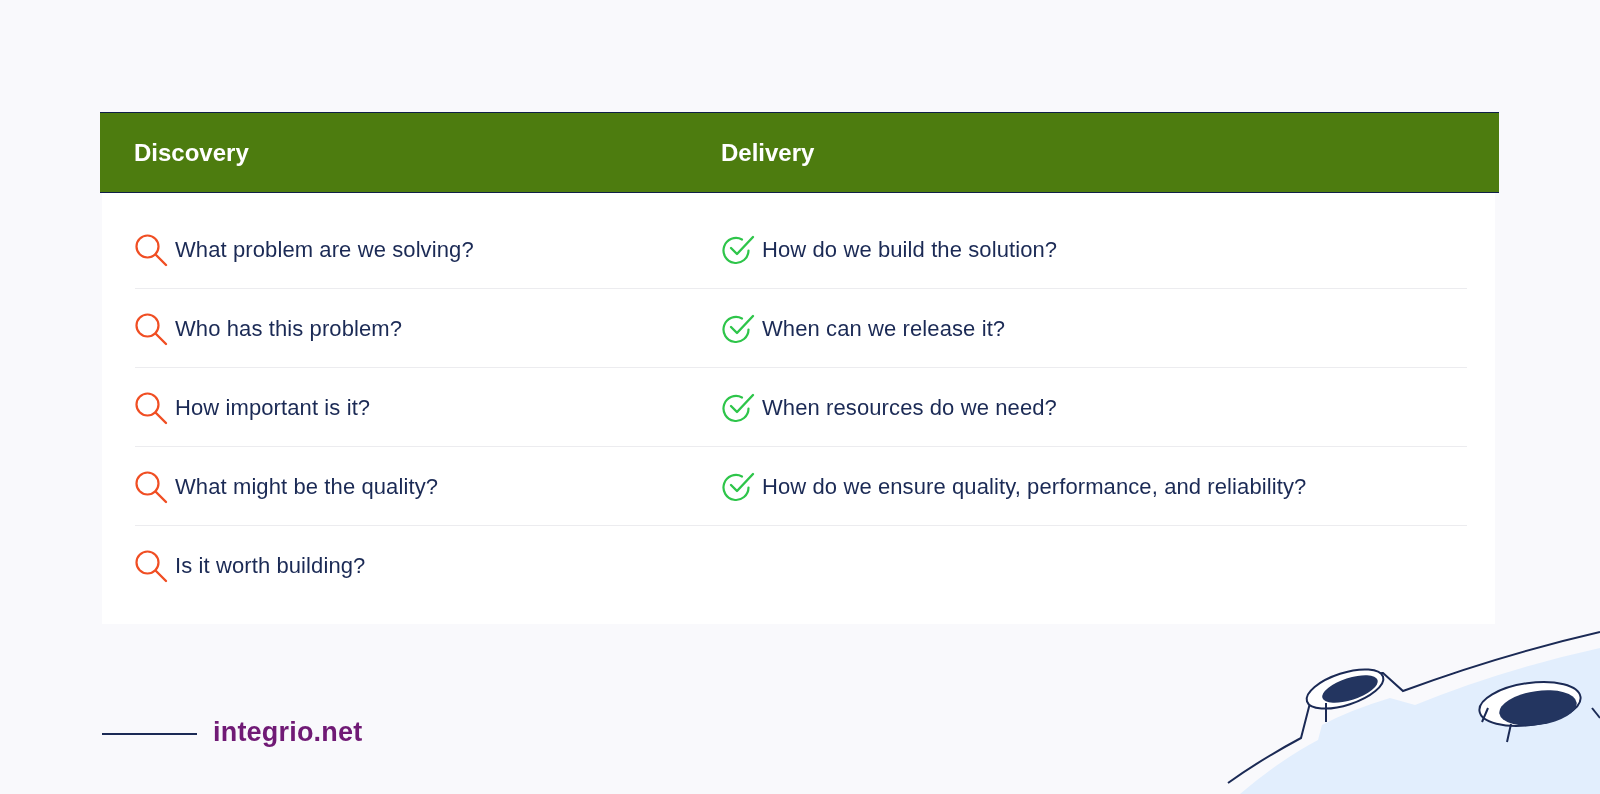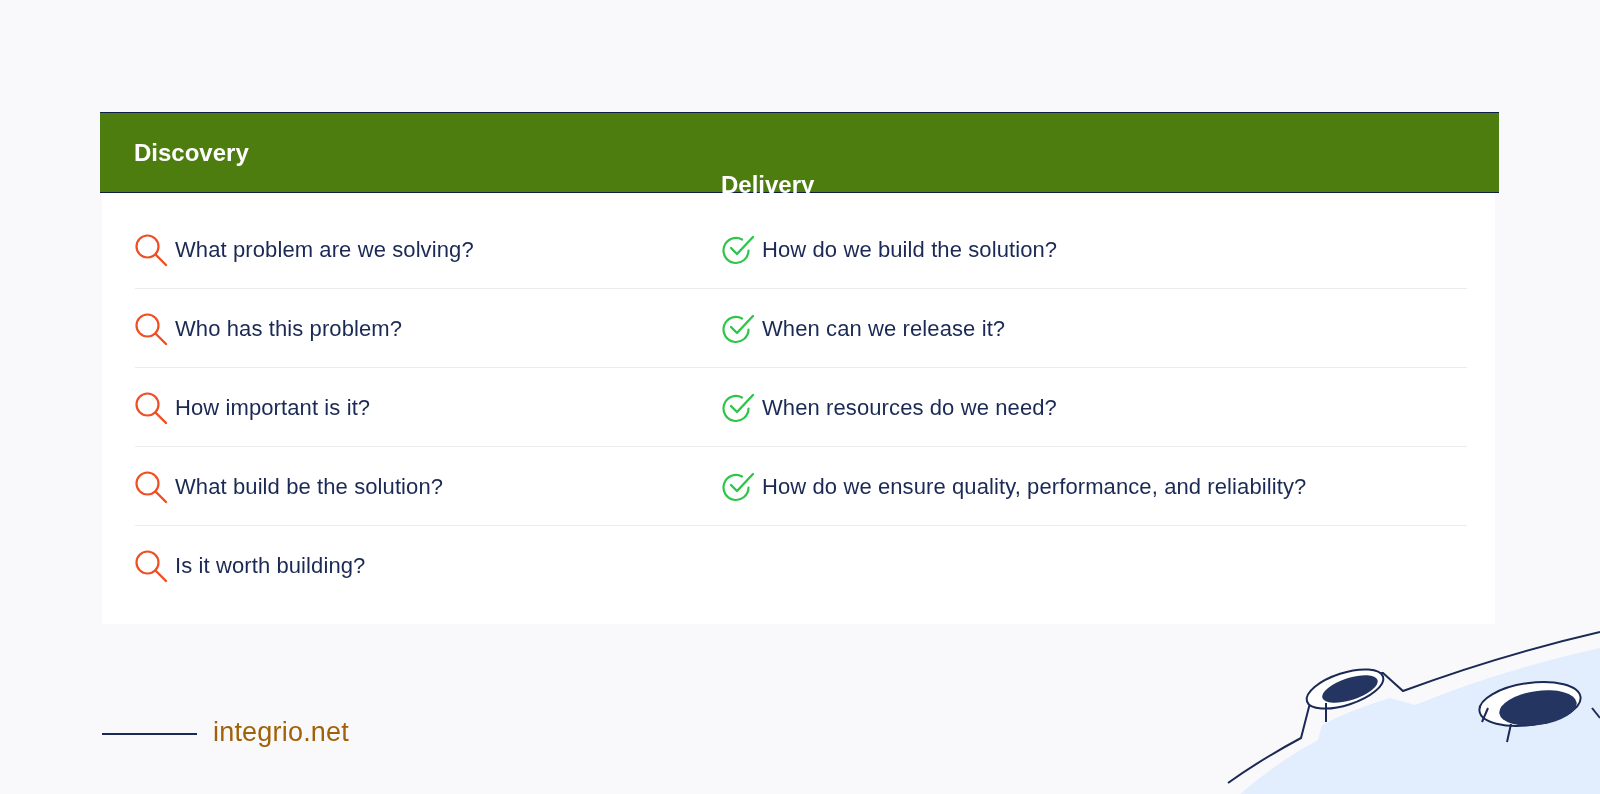--- a/index.html
+++ b/index.html
@@ -37,21 +37,21 @@
     .header-cell {
       position: absolute;
       top: 0;
       height: 79px;
       line-height: 79px;
       color: #ffffff;
       font-size: 24px;
       font-weight: bold;
     }
     .header-cell.discovery { left: 34px; }
-    .header-cell.delivery { left: 621px; margin-top: 32px; }
+    .header-cell.delivery { left: 621px; }
 
     .rows {
       position: absolute;
       left: 135px;
       top: 210px;
       width: 1332px;
     }
     .row {
       position: relative;
       height: 79px;
@@ -91,22 +91,22 @@
       top: 733px;
       width: 95px;
       height: 2px;
       background: #1b2a55;
     }
     .footer-brand {
       position: absolute;
       left: 213px;
       top: 717px;
       font-size: 27px;
-      font-weight: normal;
-      color: #a16207;
+      font-weight: bold;
+      color: #701a75;
       letter-spacing: 0.2px;
     }
     .illustration {
       position: absolute;
       left: 1200px;
       top: 600px;
       width: 400px;
       height: 194px;
     }
   </style>
@@ -172,21 +172,21 @@
       <span class="text">When resources do we need?</span>
     </div>
   </div>
 
   <div class="row">
     <div class="cell left">
       <svg class="icon" viewBox="0 0 34 34">
         <circle cx="12.5" cy="13.5" r="11" fill="none" stroke="#f04e23" stroke-width="2.2"></circle>
         <line x1="20.5" y1="21.5" x2="31" y2="32" stroke="#f04e23" stroke-width="2.4" stroke-linecap="round"></line>
       </svg>
-      <span class="text">What build be the solution?</span>
+      <span class="text">What might be the quality?</span>
     </div>
     <div class="cell right">
       <svg class="icon" viewBox="0 0 34 34">
         <path d="M26.5 17.5 A12.5 12.5 0 1 1 20 6.5" fill="none" stroke="#2ec54a" stroke-width="2.2" stroke-linecap="round"></path>
         <polyline points="9,15 15,21 31,4" fill="none" stroke="#2ec54a" stroke-width="2.4" stroke-linecap="round" stroke-linejoin="round"></polyline>
       </svg>
       <span class="text">How do we ensure quality, performance, and reliability?</span>
     </div>
   </div>
 

